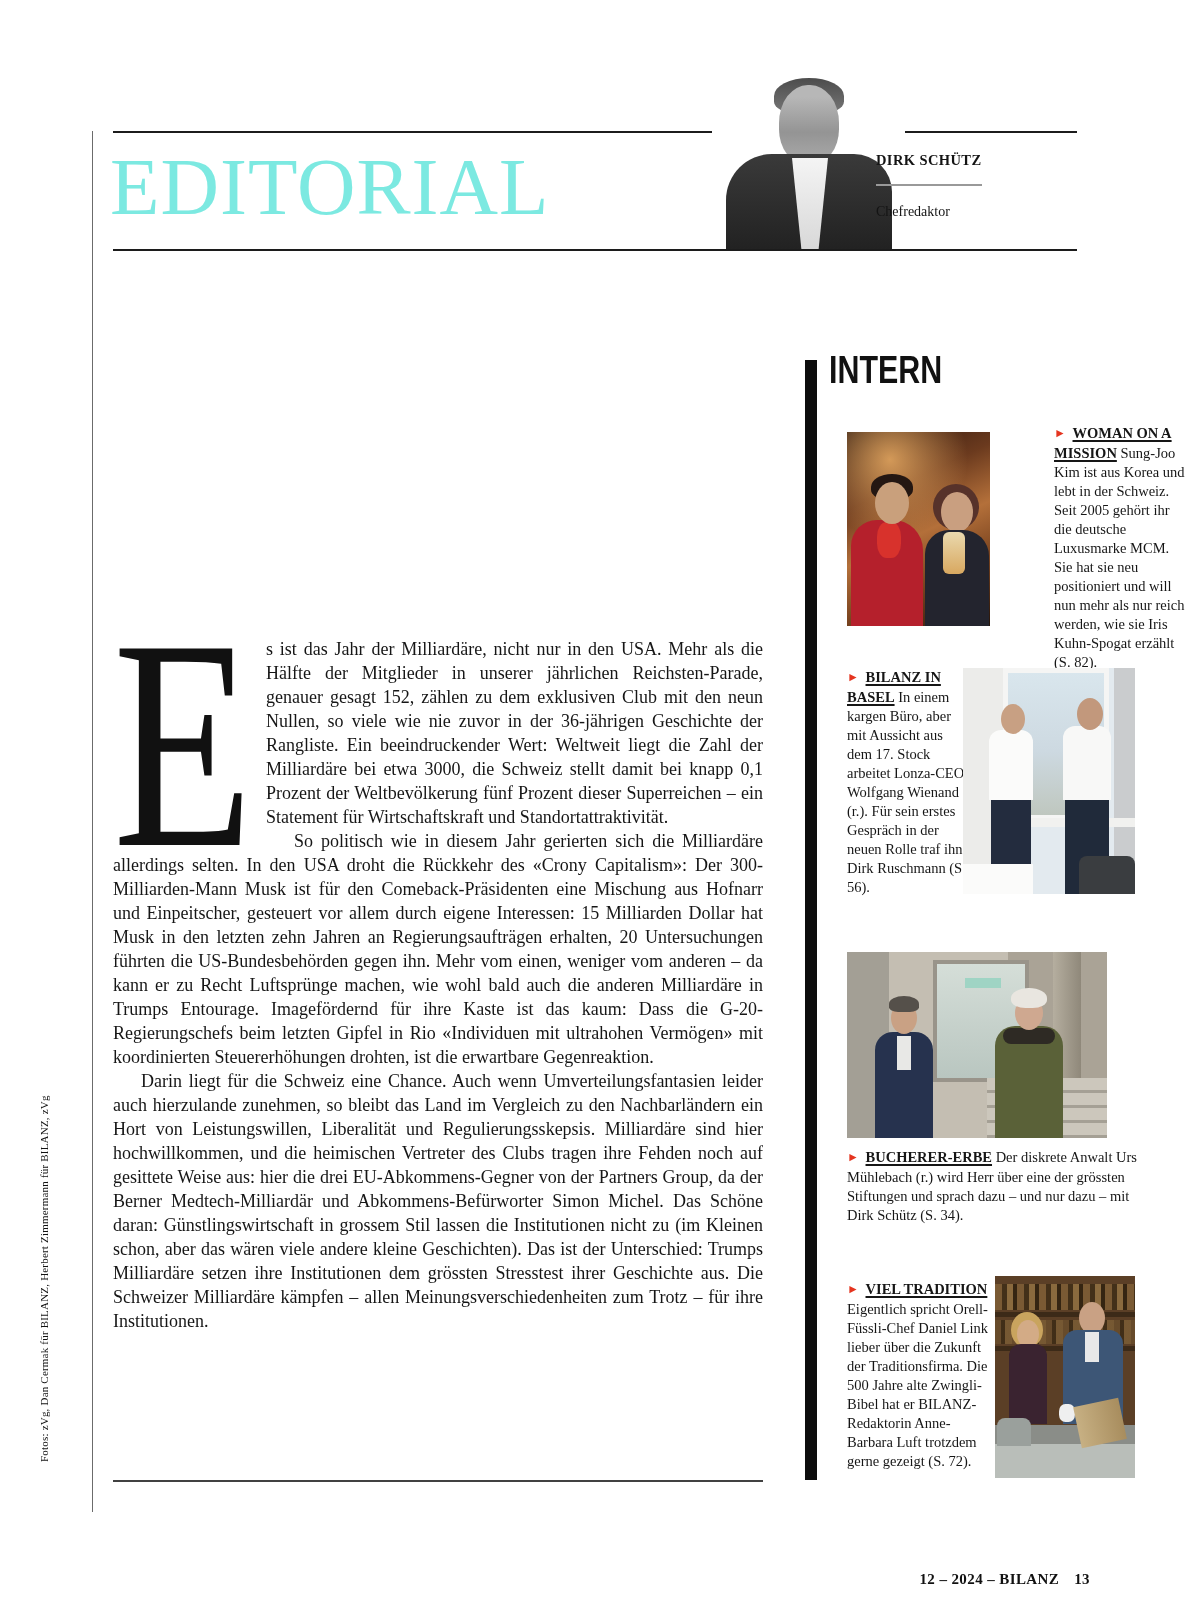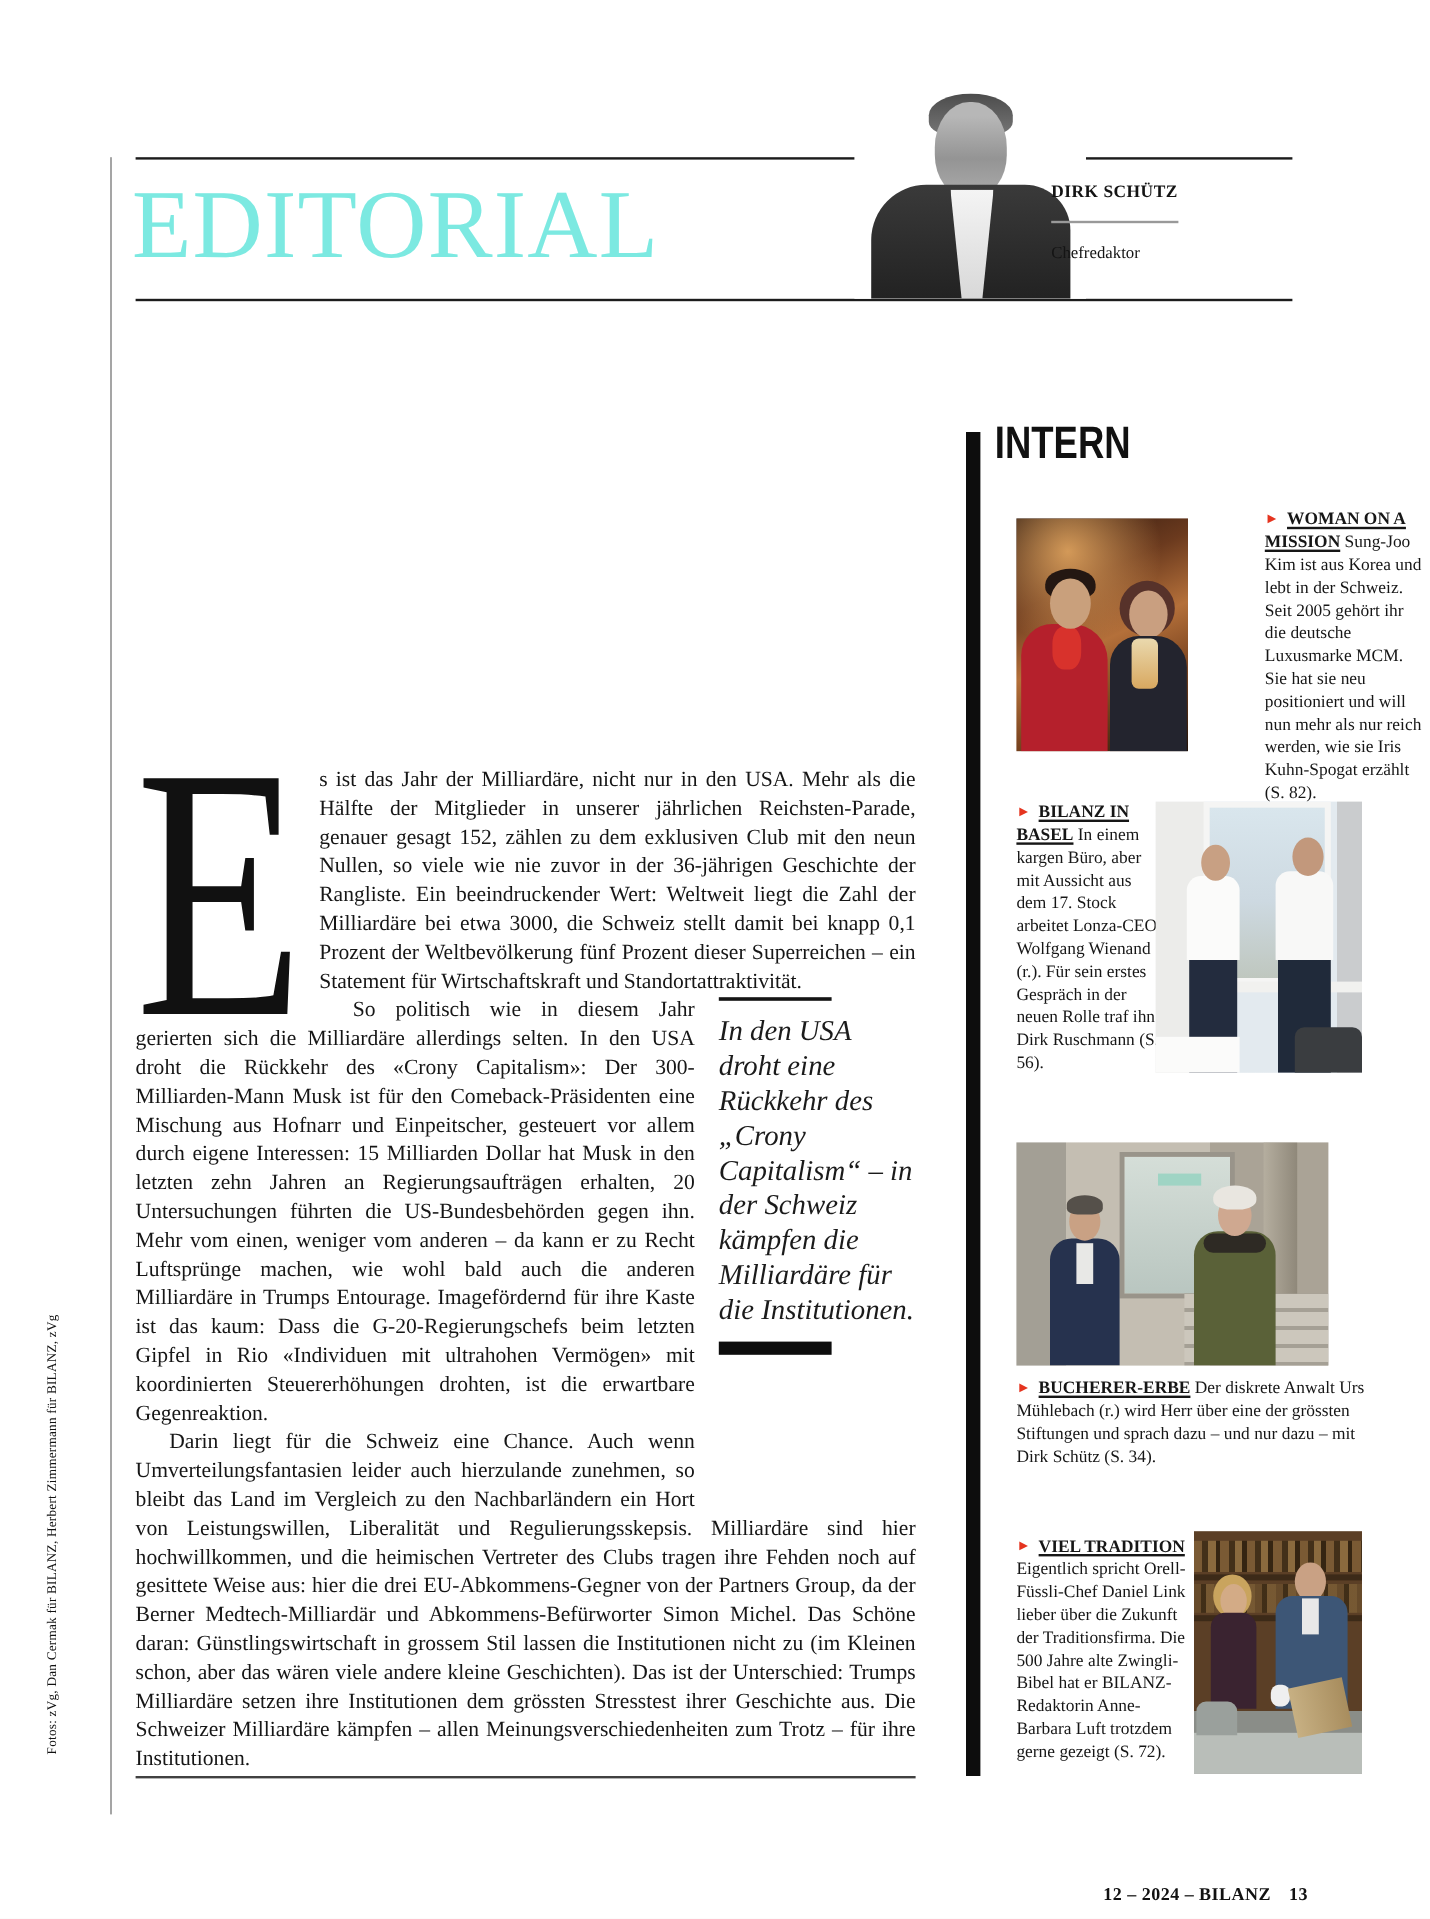--- a/index.html
+++ b/index.html
@@ -162,25 +162,20 @@
 </h2>
 
 <div class="abs article">
   <p>
     <svg class="dropcap-svg" viewBox="0 0 140 206" xmlns="http://www.w3.org/2000/svg">
       <text x="0" y="202" font-family="Liberation Serif, serif" font-weight="400" font-size="300" textLength="140" lengthAdjust="spacingAndGlyphs" fill="#111">E</text>
     </svg>
     <span>s ist das Jahr der Milliardäre, nicht nur in den USA. Mehr als die Hälfte der Mitglieder in unserer jährlichen Reichsten-Parade, genauer gesagt 152, zählen zu dem exklusiven Club mit den neun Nullen, so viele wie nie zuvor in der 36-jährigen Geschichte der Rangliste. Ein beeindruckender Wert: Weltweit liegt die Zahl der Milliardäre bei etwa 3000, die Schweiz stellt damit bei knapp 0,1 Prozent der Weltbevölkerung fünf Prozent dieser Superreichen – ein Statement für Wirtschaftskraft und Standortattraktivität.</span>
   </p>
 
-  <aside class="pullquote">
-    <div class="pq-rule"></div>
-    <div class="pq-text">In den USA droht eine Rückkehr des „Crony Capitalism“ – in der Schweiz kämpfen die Milliardäre für die Institutionen.</div>
-    <div class="pq-bar"></div>
-  </aside>
 
   <p class="para-indent">So politisch wie in diesem Jahr gerierten sich die Milliardäre allerdings selten. In den USA droht die Rückkehr des «Crony Capitalism»: Der 300-Milliarden-Mann Musk ist für den Comeback-Präsidenten eine Mischung aus Hofnarr und Einpeitscher, gesteuert vor allem durch eigene Interessen: 15 Milliarden Dollar hat Musk in den letzten zehn Jahren an Regierungsaufträgen erhalten, 20 Untersuchungen führten die US-Bundesbehörden gegen ihn. Mehr vom einen, weniger vom anderen – da kann er zu Recht Luftsprünge machen, wie wohl bald auch die anderen Milliardäre in Trumps Entourage. Imagefördernd für ihre Kaste ist das kaum: Dass die G-20-Regierungschefs beim letzten Gipfel in Rio «Individuen mit ultrahohen Vermögen» mit koordinierten Steuererhöhungen drohten, ist die erwartbare Gegenreaktion.</p>
   <p class="para-indent">Darin liegt für die Schweiz eine Chance. Auch wenn Umverteilungsfantasien leider auch hierzulande zunehmen, so bleibt das Land im Vergleich zu den Nachbarländern ein Hort von Leistungswillen, Liberalität und Regulierungsskepsis. Milliardäre sind hier hochwillkommen, und die heimischen Vertreter des Clubs tragen ihre Fehden noch auf gesittete Weise aus: hier die drei EU-Abkommens-Gegner von der Partners Group, da der Berner Medtech-Milliardär und Abkommens-Befürworter Simon Michel. Das Schöne daran: Günstlingswirtschaft in grossem Stil lassen die Institutionen nicht zu (im Kleinen schon, aber das wären viele andere kleine Geschichten). Das ist der Unterschied: Trumps Milliardäre setzen ihre Institutionen dem grössten Stresstest ihrer Geschichte aus. Die Schweizer Milliardäre kämpfen – allen Meinungsverschiedenheiten zum Trotz – für ihre Institutionen.</p>
 </div>
 
 <div class="abs bottom-rule"></div>
 
 <div class="abs sb-bar"></div>
 <h3 class="abs intern-title">INTERN</h3>
 

